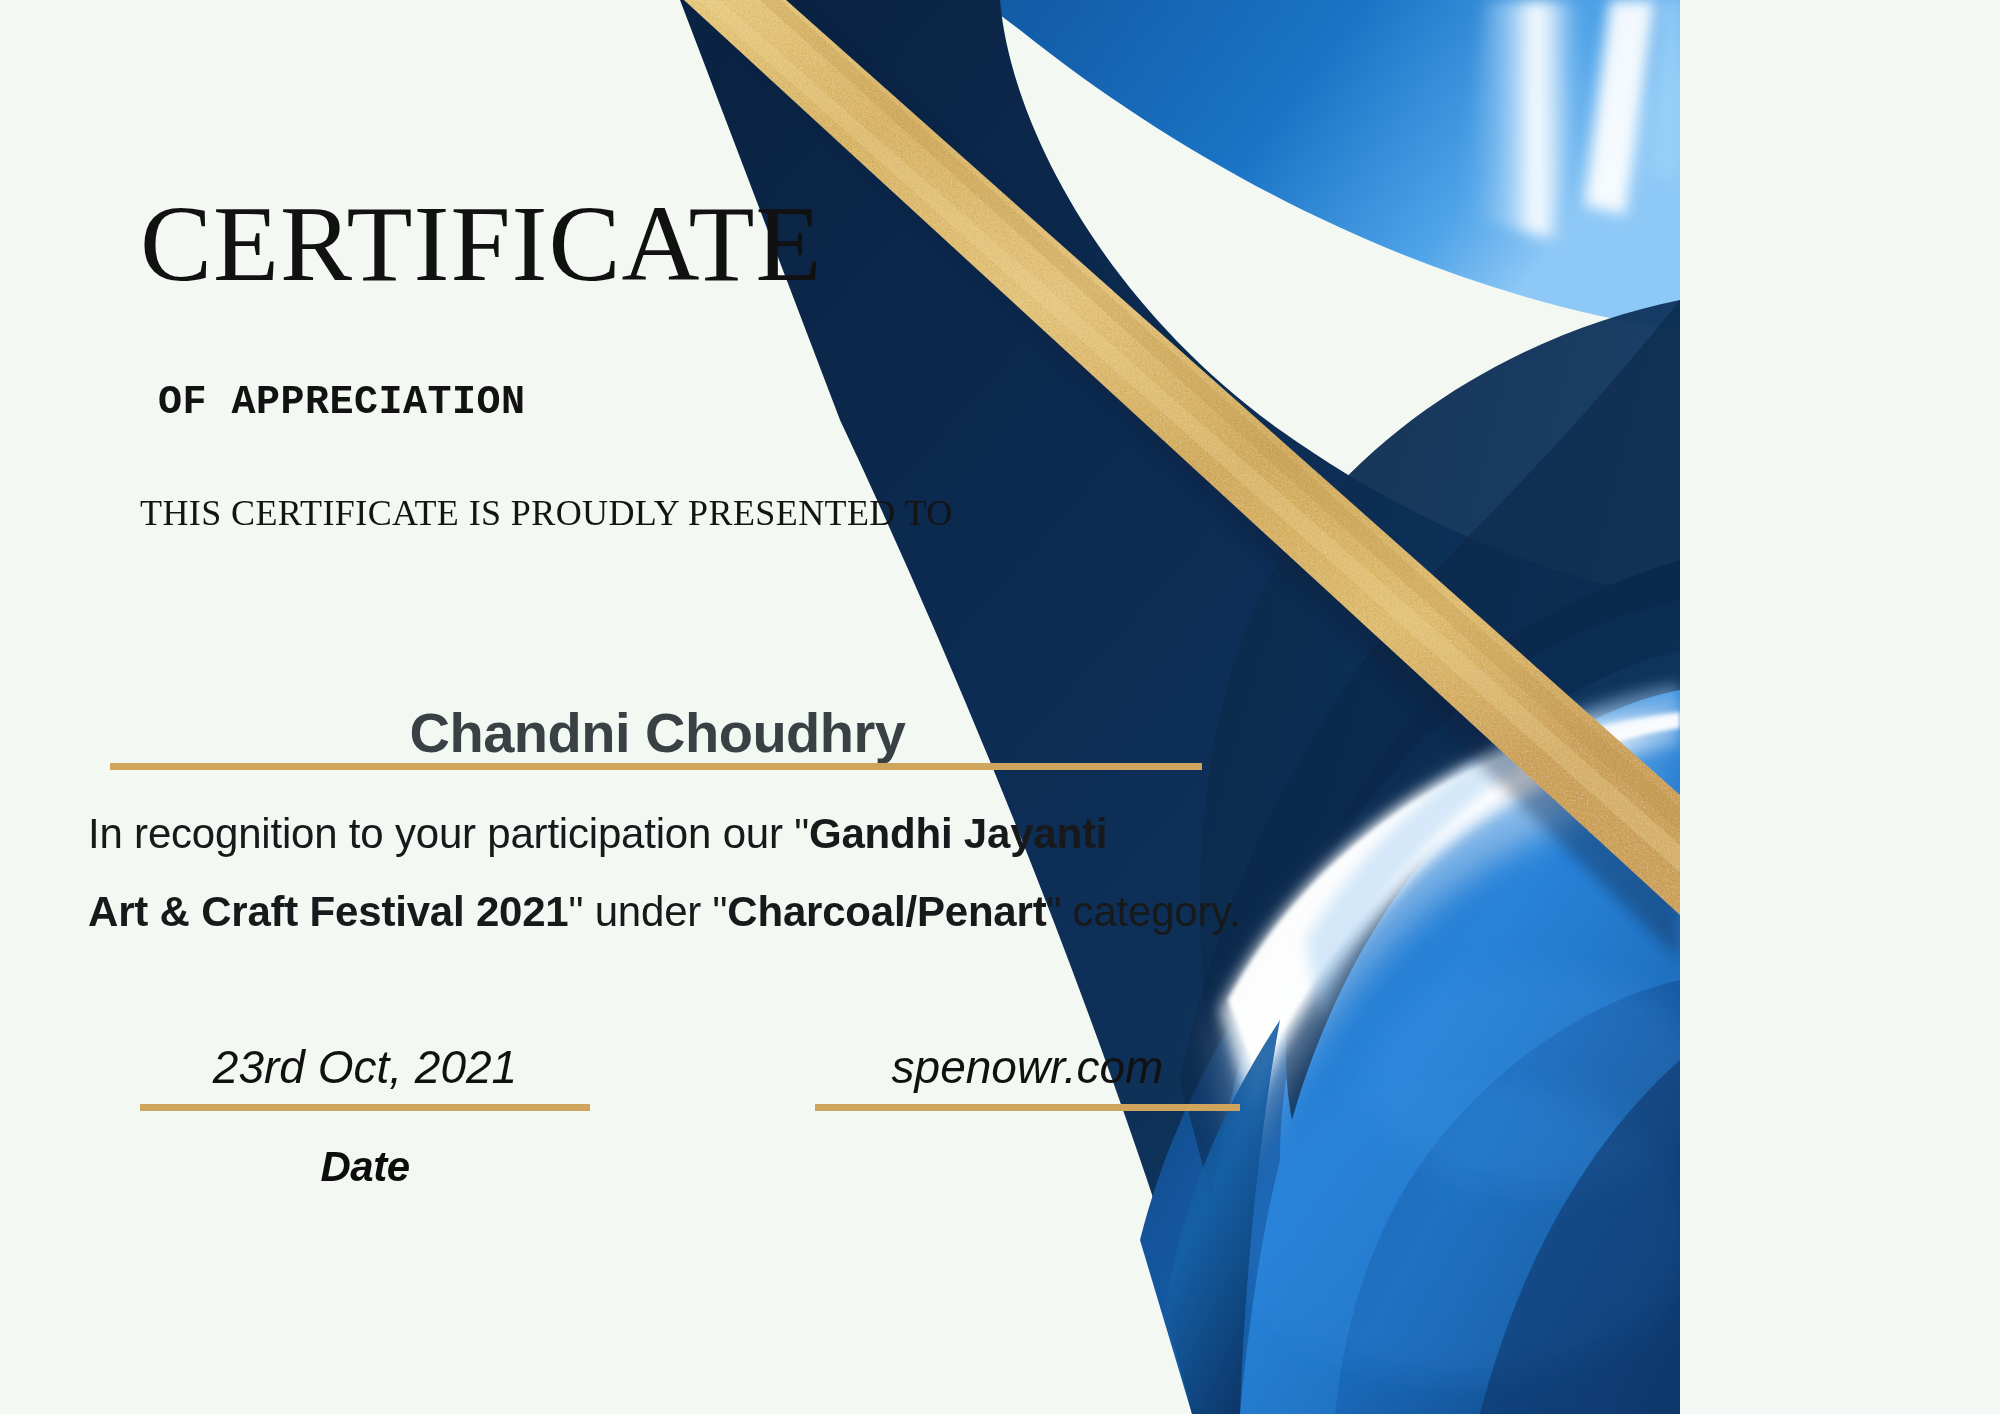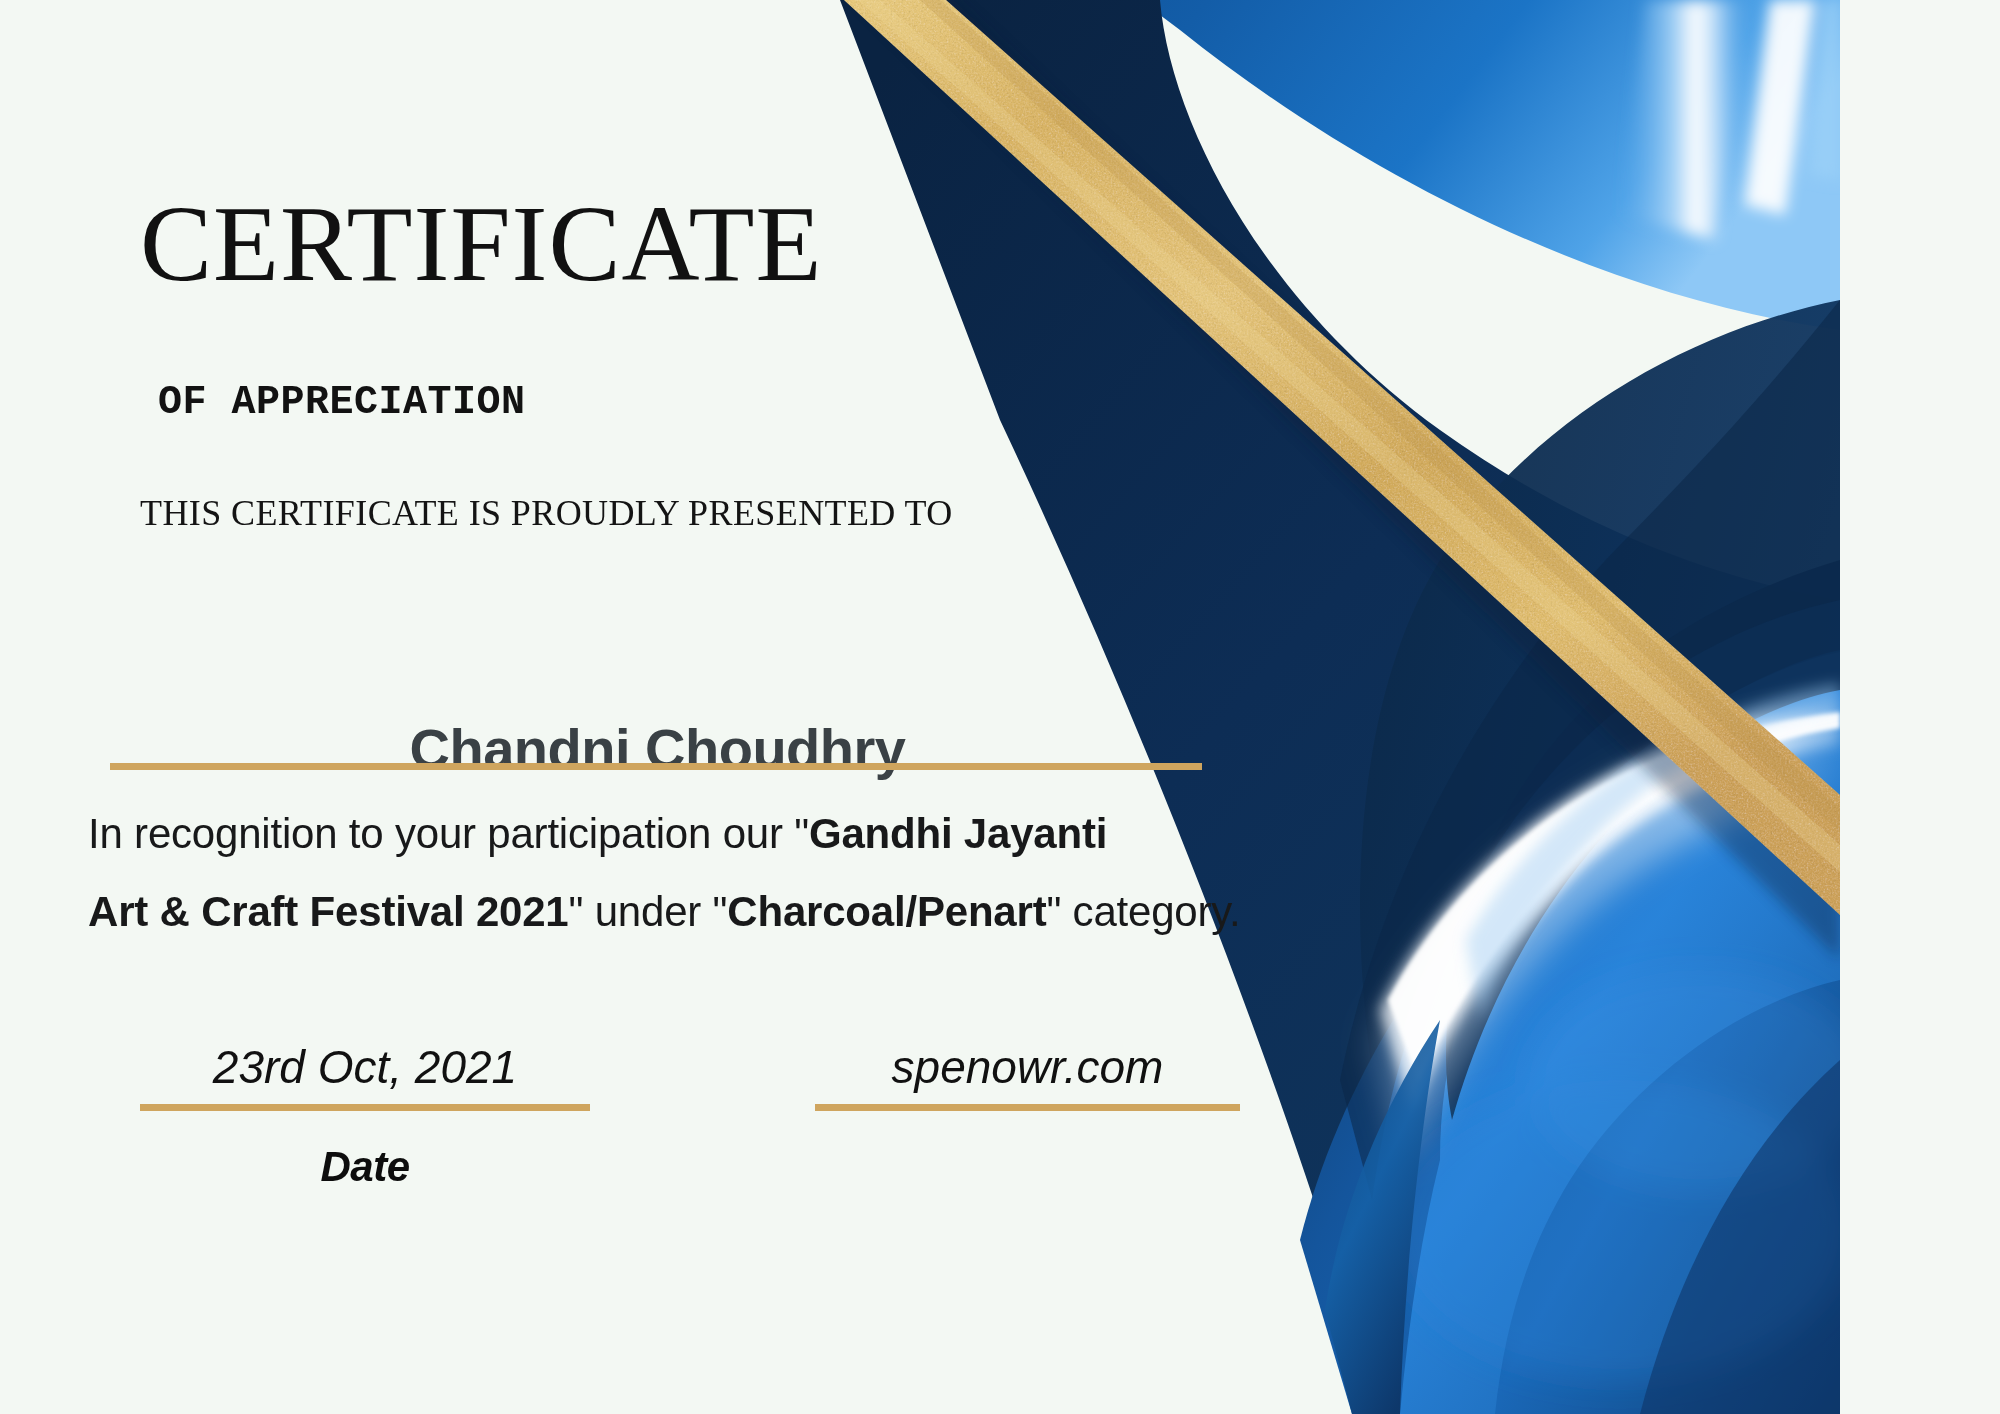--- a/index.html
+++ b/index.html
@@ -7,21 +7,21 @@
 
   html, body {
     width: 2000px;
     height: 1414px;
     overflow: hidden;
     background: #f4f8f4;
   }
 
   .certificate {
     position: relative;
-    width: 1840px;
+    width: 1680px;
     height: 1414px;
     background: #f3f8f3;
     overflow: hidden;
     font-family: "Liberation Sans", sans-serif;
   }
 
   
   .art {
     position: absolute;
     top: 0; right: 0;
@@ -73,21 +73,21 @@
     font-size: 36px;
     font-weight: 400;
     letter-spacing: 0.4px;
     color: #141414;
     white-space: nowrap;
   }
 
   .recipient-name {
     position: absolute;
     left: 110px;
-    top: 716px;
+    top: 700px;
     width: 1095px;
     text-align: center;
     font-family: "Liberation Sans", sans-serif;
     font-size: 56px;
     font-weight: 700;
     letter-spacing: -0.5px;
     color: #3a4145;
     white-space: nowrap;
   }
 

